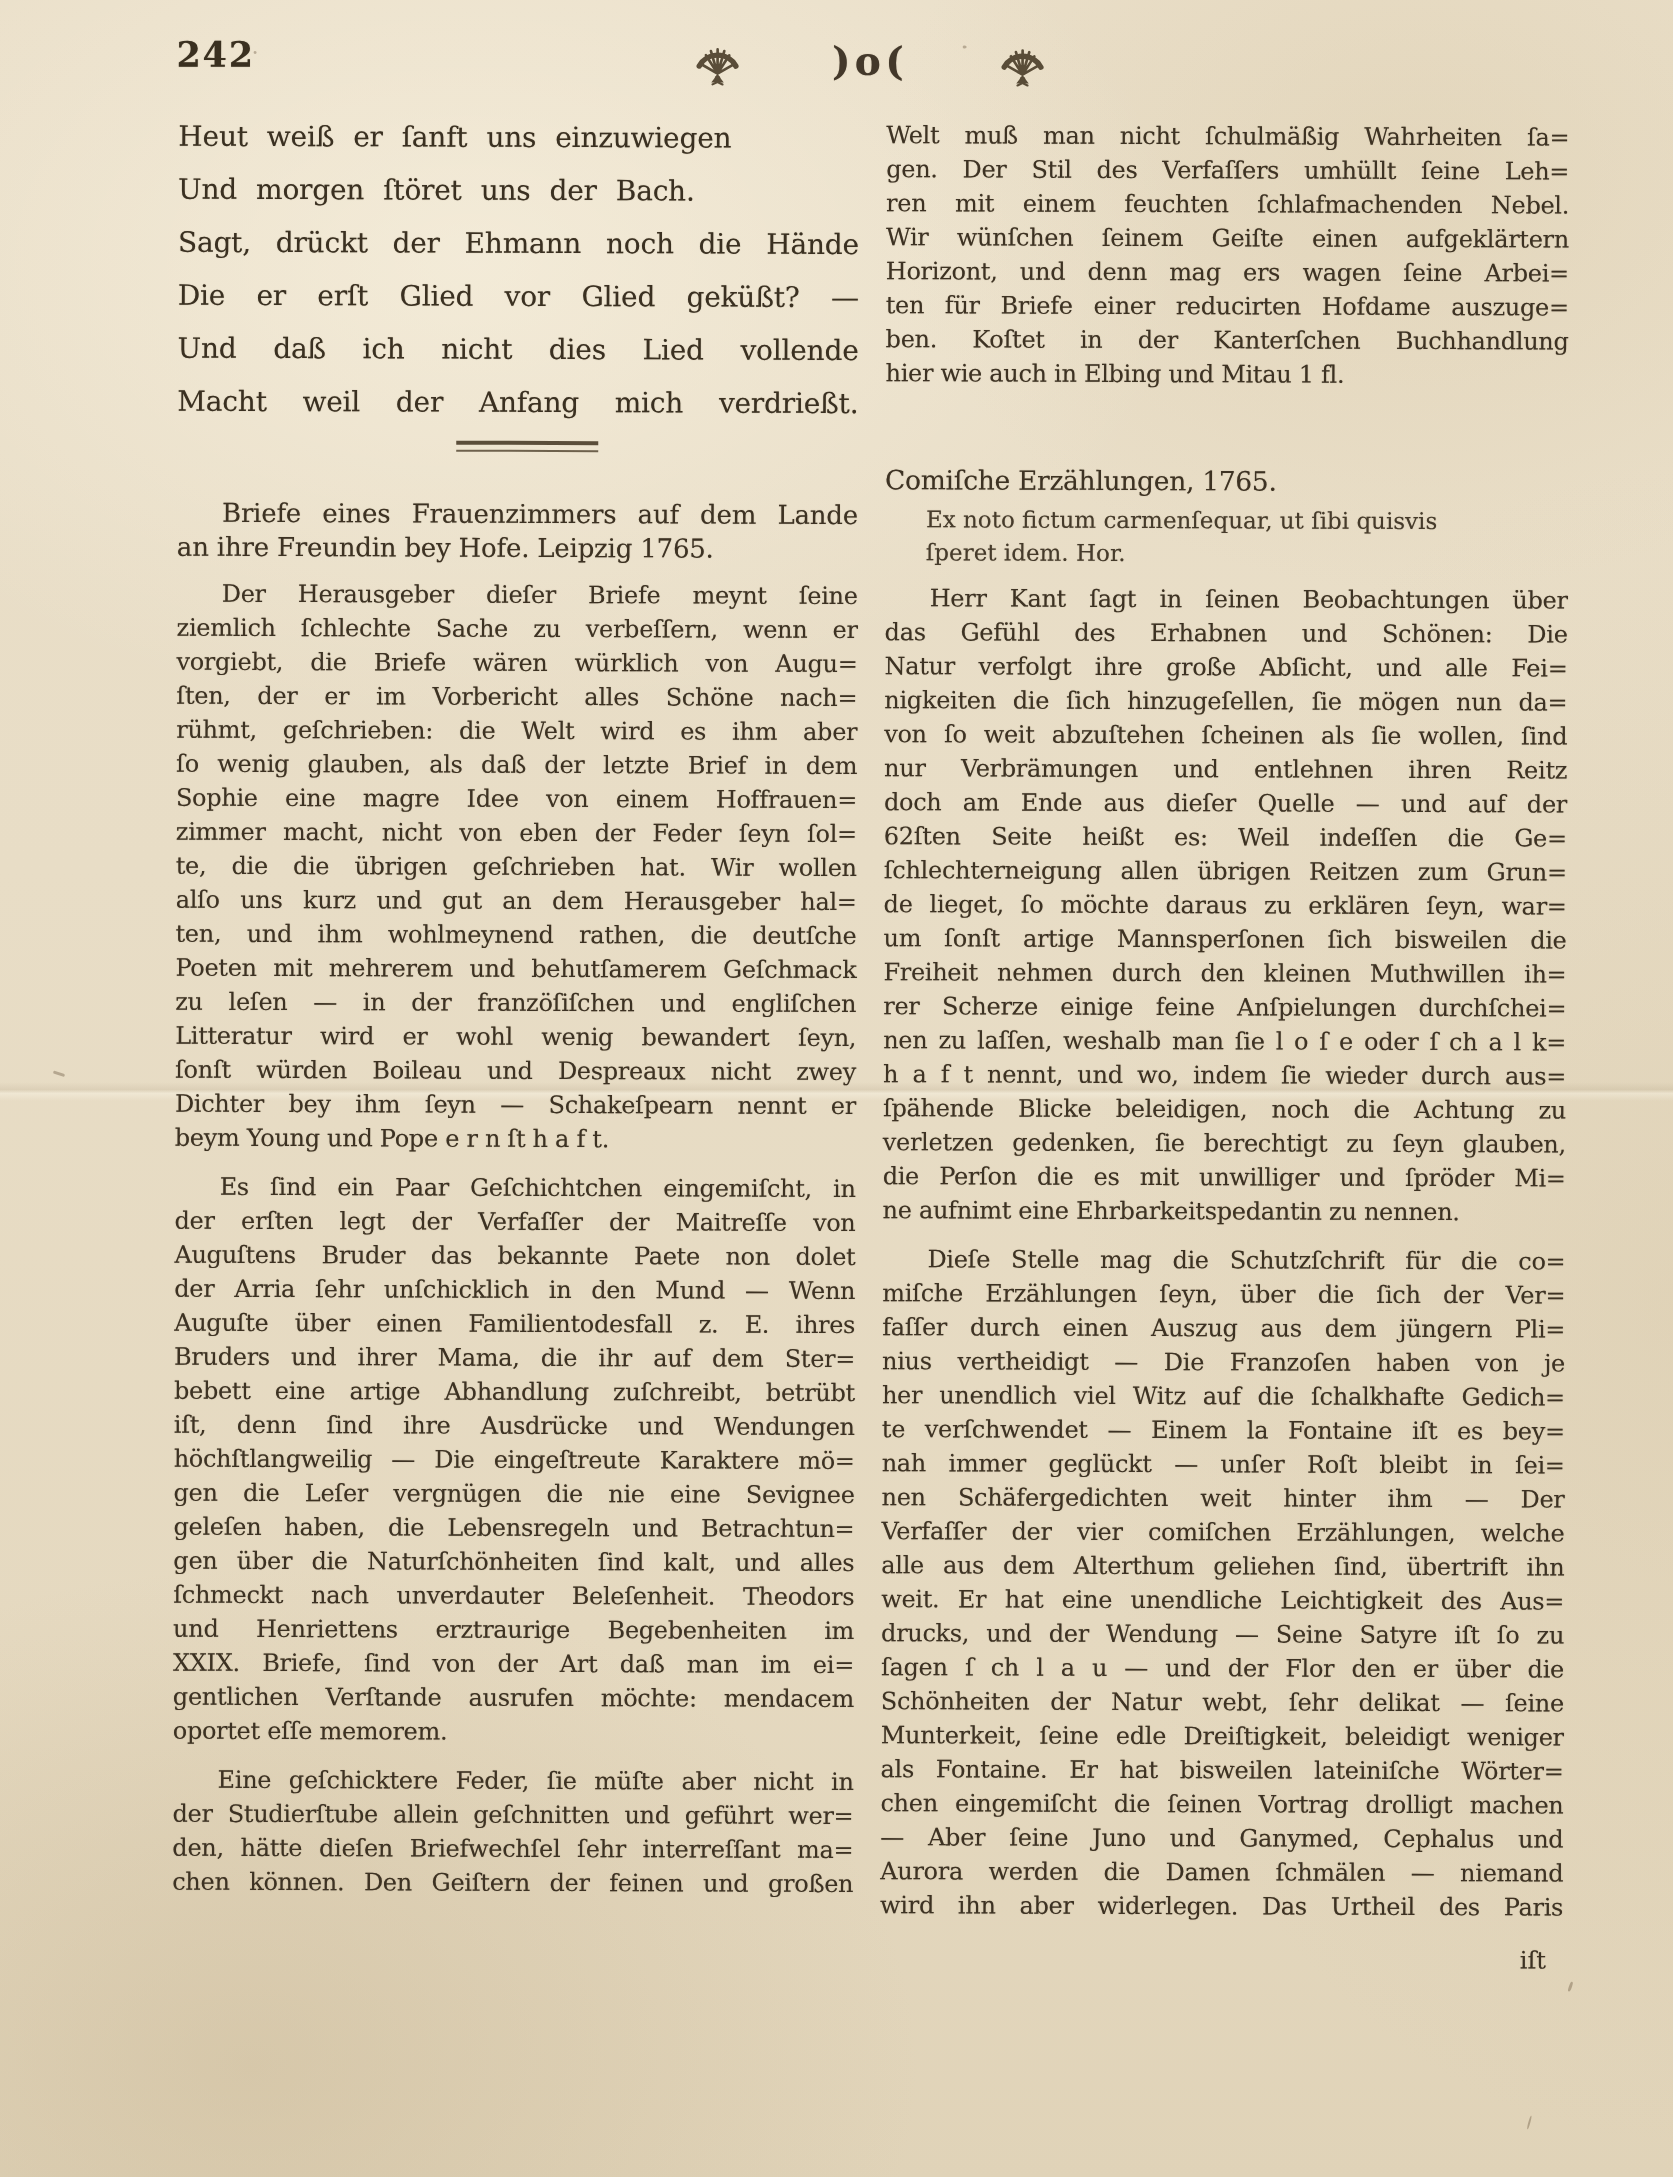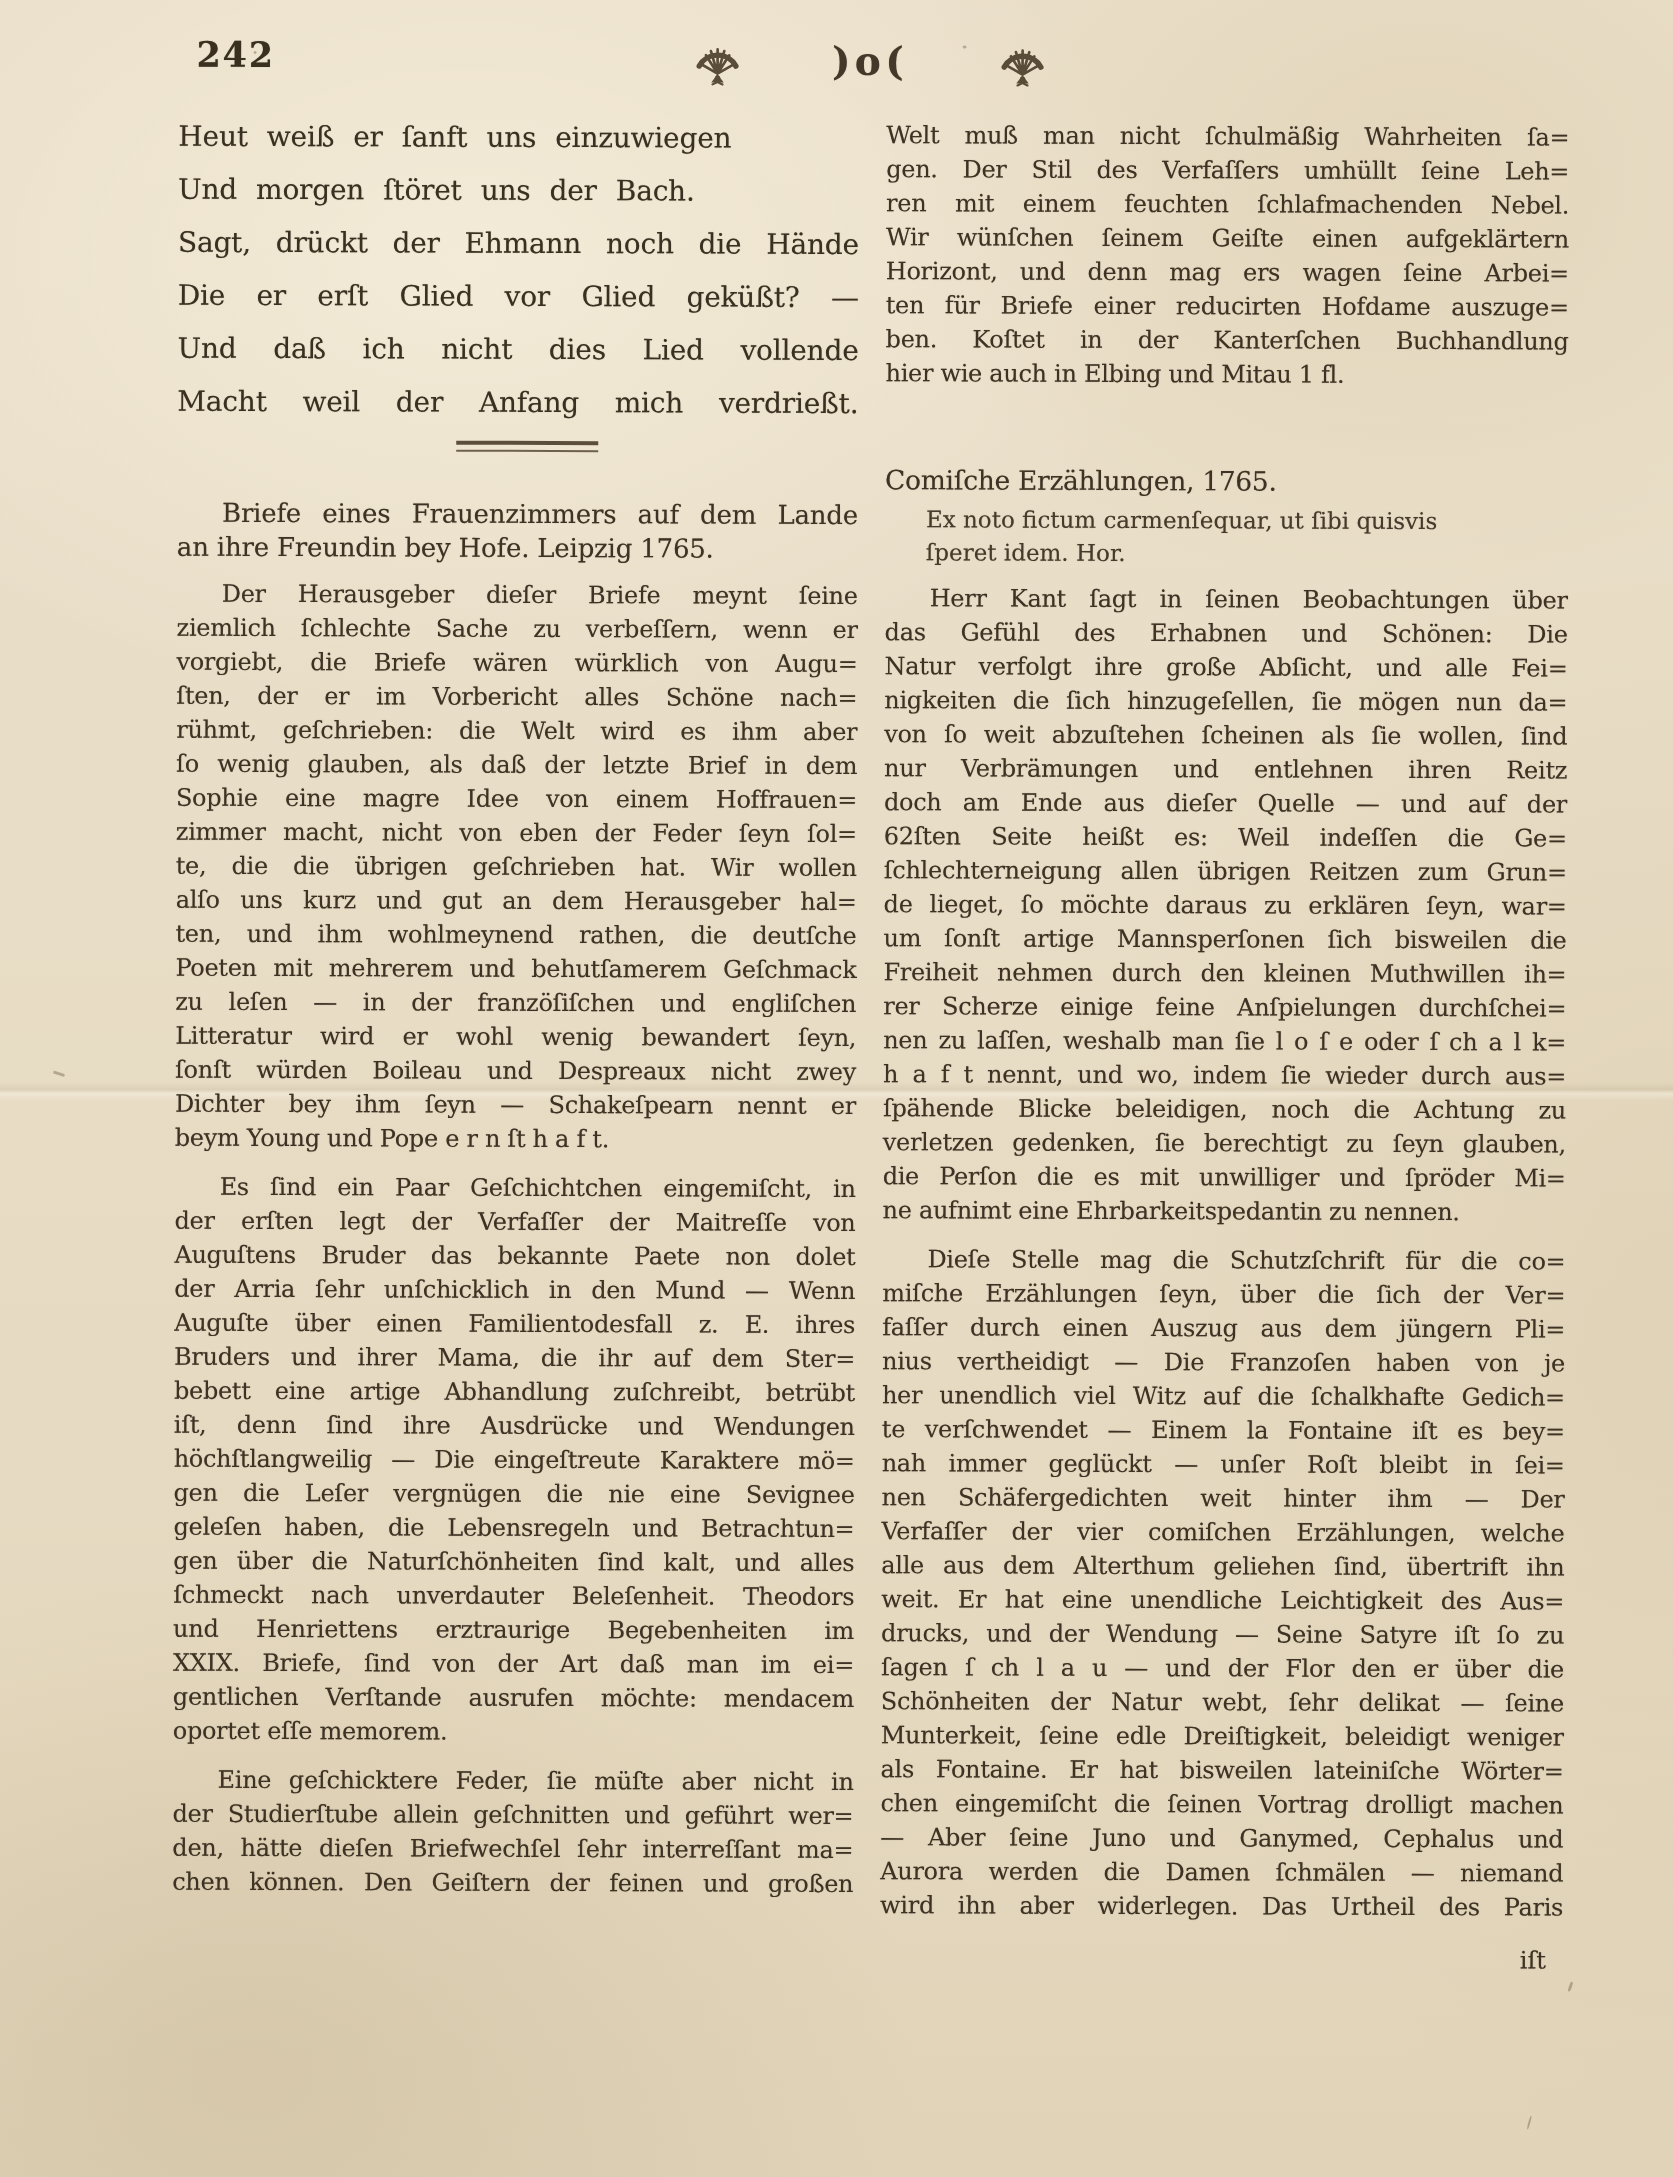--- a/index.html
+++ b/index.html
@@ -21,21 +21,21 @@
       linear-gradient(180deg,#eadfc9 0%,#e8ddc6 40%,#e5d9c0 75%,#e0d3b8 100%);
   }
   .paper::after{ 
     content:"";position:absolute;left:0;top:1082px;width:100%;height:19px;
     background:linear-gradient(180deg,rgba(120,100,70,0) 0%,rgba(120,100,70,.10) 40%,rgba(255,252,240,.35) 60%,rgba(120,100,70,0) 100%);
   }
   .content{position:absolute;inset:0;transform:rotate(0.2deg);}
   .ink{ text-shadow:0 0 0.9px rgba(62,48,28,.45); }
   .pagenum{
     position:absolute;left:173px;top:36px;
-    font-size:35px;font-weight:bold;letter-spacing:1.7px;color:#3a3020;margin-left:20px;
+    font-size:35px;font-weight:bold;letter-spacing:1.7px;color:#3a3020;
   }
   .ornaments{
     position:absolute;left:689px;top:33px;width:355px;height:62px;
     display:flex;align-items:center;justify-content:space-between;
   }
   .shell{width:50px;height:50px;opacity:.88;}
   .sigmark{
     font-size:39px;color:#43382a;letter-spacing:4.3px;
     transform:translateY(-3.4px);
     font-weight:bold;

